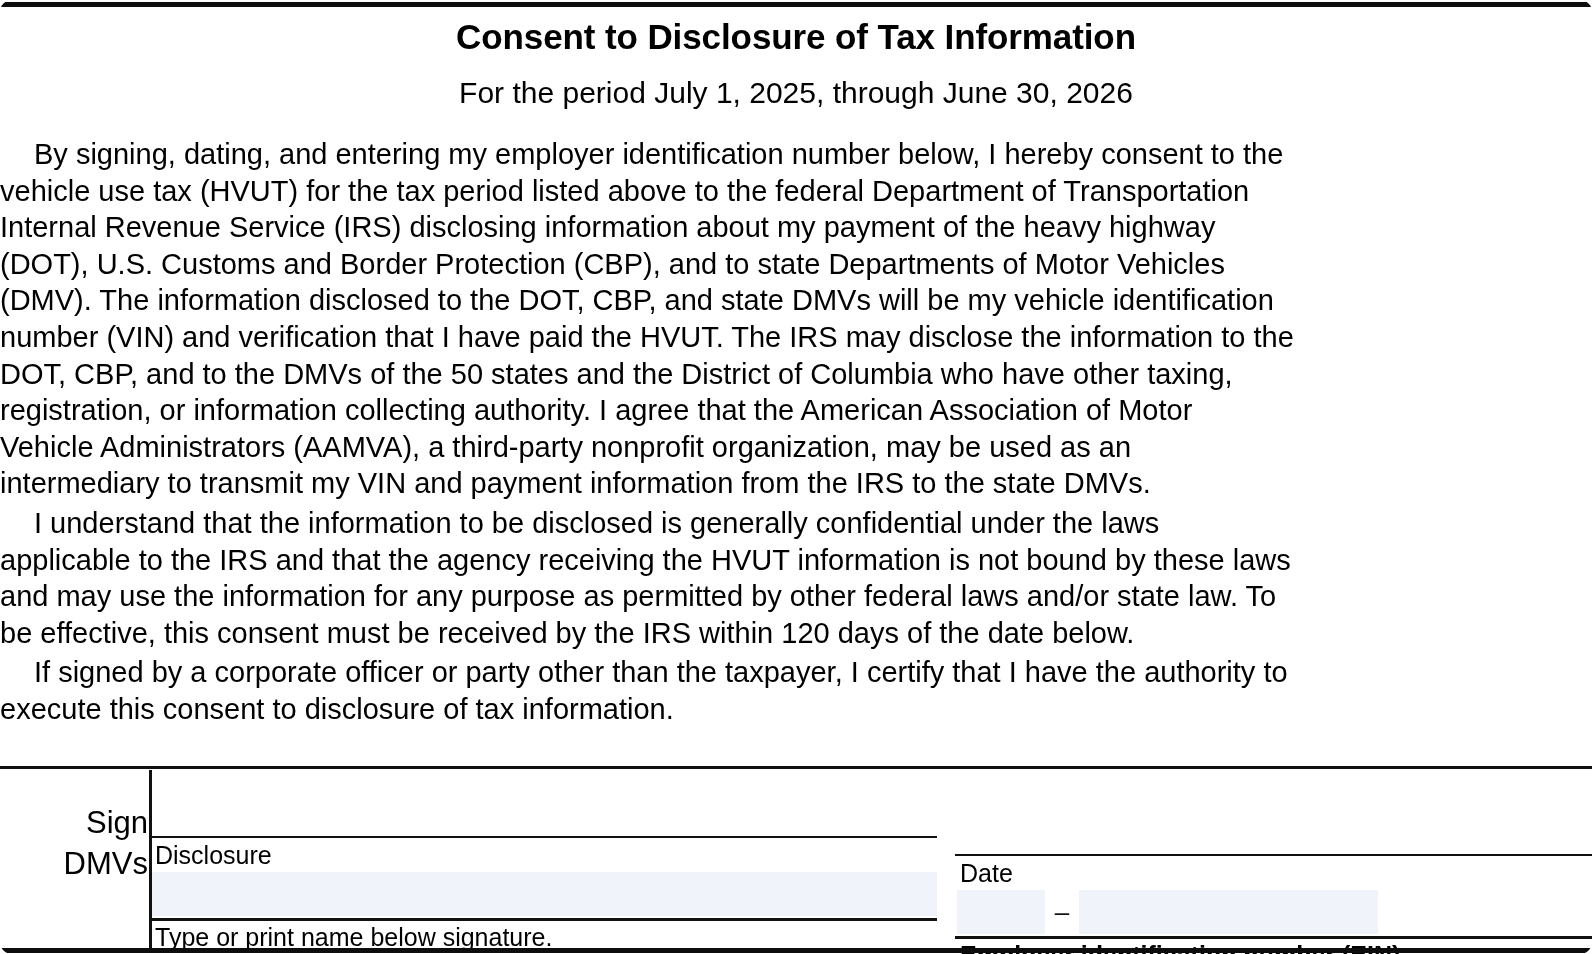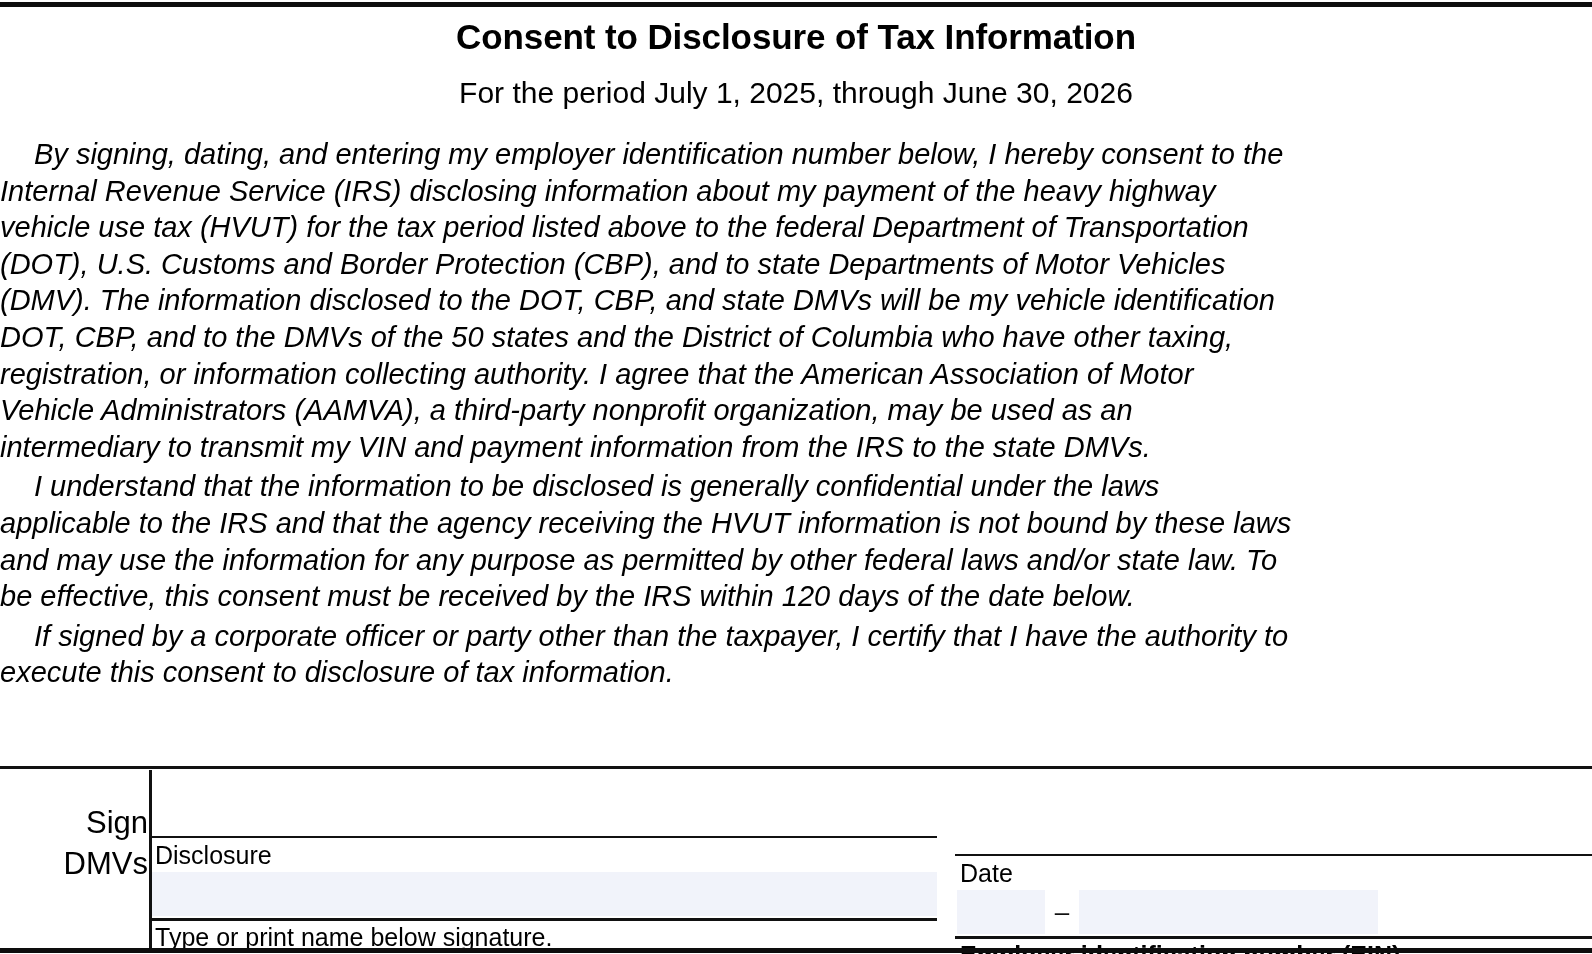--- a/index.html
+++ b/index.html
@@ -13,20 +13,21 @@
     color: #000000;
     -webkit-font-smoothing: antialiased;
   }
   #page {
     position: relative;
     width: 1592px;
     height: 954px;
     overflow: hidden;
     background: #ffffff;
     box-sizing: border-box;
+    border-radius: 12px;
   }
 
   
   .rule-top {
     position: absolute;
     left: 0;
     top: 2px;
     width: 1592px;
     height: 5px;
     background: #0d0d0d;
@@ -64,21 +65,20 @@
     line-height: 38px;
     white-space: nowrap;
   }
 
   
   .body-block {
     position: absolute;
     left: 0;
     top: 136px;
     width: 1440px;
-    font-style: italic;
   }
   .para {
     font-size: 29px;
     line-height: 36.6px;
     margin: 0;
     padding: 0 6px 0 0;
   }
   .para .ln {
     display: block;
     white-space: nowrap;
@@ -174,24 +174,25 @@
   <div class="rule-top"></div>
 
   <div class="title">Consent to Disclosure of Tax Information</div>
 
   <div class="subtitle">For the period July 1, 2025, through June 30, 2026</div>
 
   <div class="body-block">
 
     <div class="para">
       <span class="ln indent">By signing, dating, and entering my employer identification number below, I hereby consent to the</span>
+      <span class="ln">vehicle use tax (HVUT) for the tax period listed above to the federal Department of Transportation</span>
       <span class="ln">Internal Revenue Service (IRS) disclosing information about my payment of the heavy highway</span>
-      <span class="ln">vehicle use tax (HVUT) for the tax period listed above to the federal Department of Transportation</span>
       <span class="ln">(DOT), U.S. Customs and Border Protection (CBP), and to state Departments of Motor Vehicles</span>
       <span class="ln">(DMV). The information disclosed to the DOT, CBP, and state DMVs will be my vehicle identification</span>
+      <span class="ln">number (VIN) and verification that I have paid the HVUT. The IRS may disclose the information to the</span>
       <span class="ln">DOT, CBP, and to the DMVs of the 50 states and the District of Columbia who have other taxing,</span>
       <span class="ln">registration, or information collecting authority. I agree that the American Association of Motor</span>
       <span class="ln">Vehicle Administrators (AAMVA), a third-party nonprofit organization, may be used as an</span>
       <span class="ln">intermediary to transmit my VIN and payment information from the IRS to the state DMVs.</span>
     </div>
 
     <div class="para">
       <span class="ln indent">I understand that the information to be disclosed is generally confidential under the laws</span>
       <span class="ln">applicable to the IRS and that the agency receiving the HVUT information is not bound by these laws</span>
       <span class="ln">and may use the information for any purpose as permitted by other federal laws and/or state law. To</span>

